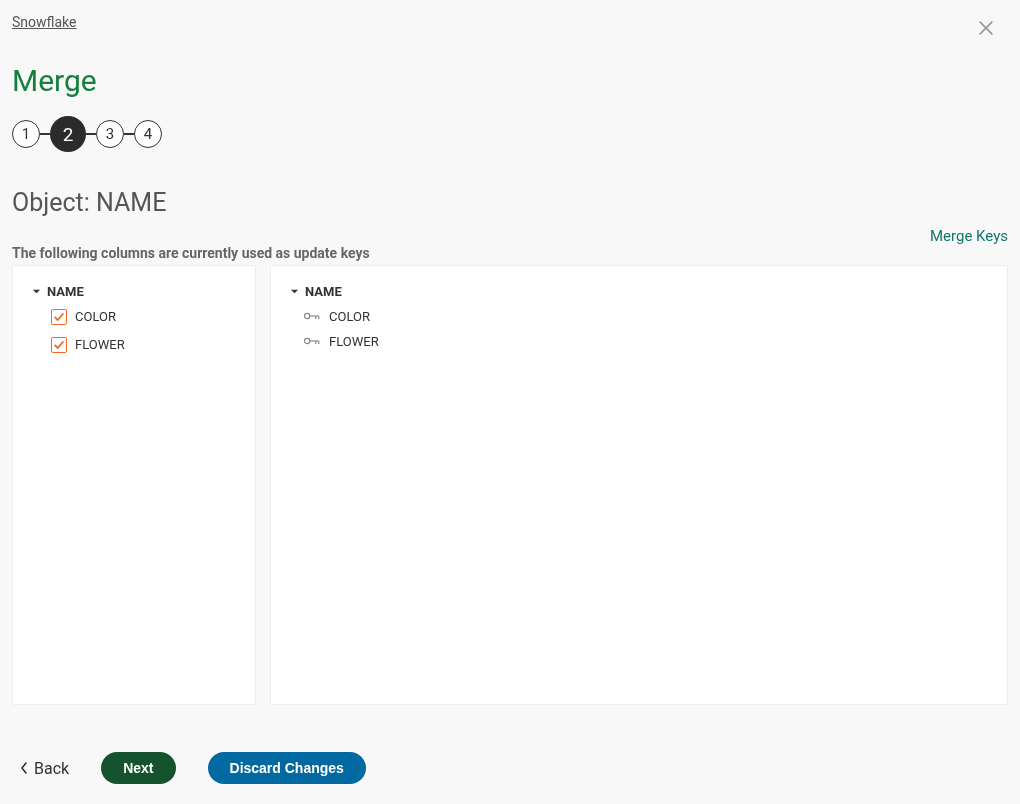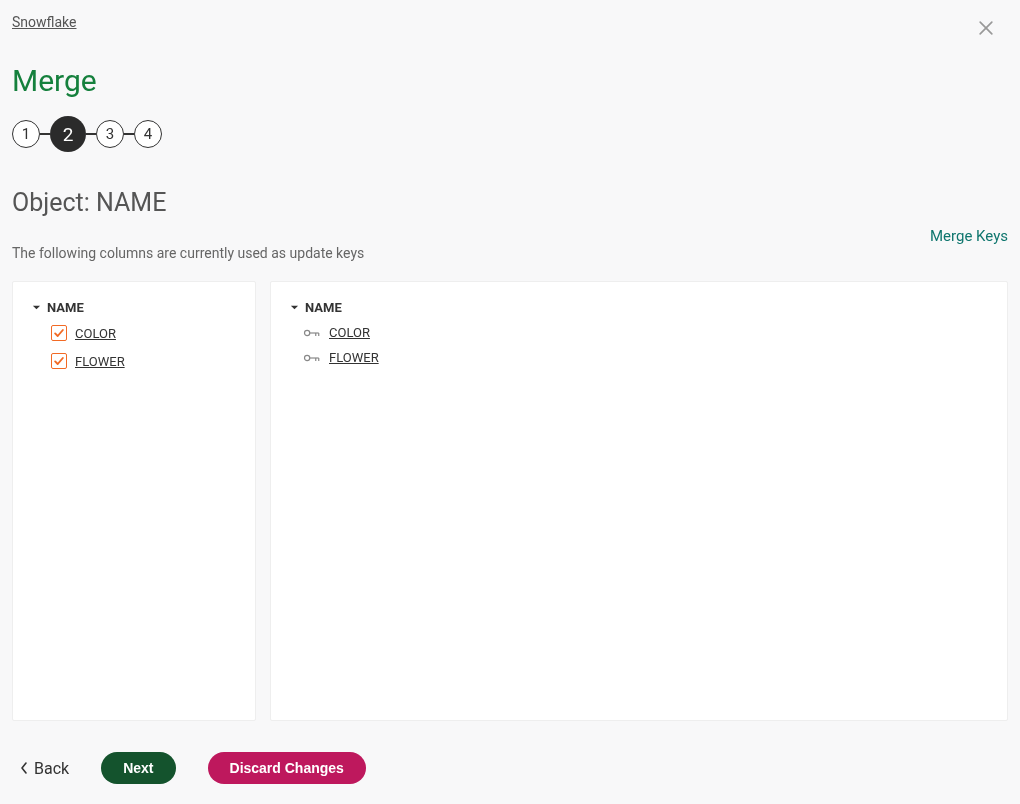--- a/index.html
+++ b/index.html
@@ -85,21 +85,22 @@
     }
     .section-label {
       font-size: 15px;
       color: #0f766e;
       margin-bottom: 0;
       text-align: right;
     }
     .section-desc {
       font-size: 14px;
       color: #666;
-      margin-bottom: 20px;
+      margin-bottom: 4px;
+      font-weight: bold;
     }
     .panels {
       display: flex;
       gap: 14px;
       margin-bottom: 28px;
     }
     .panel {
       background: #fff;
       border: 1px solid #eee;
       border-radius: 2px;
@@ -129,27 +130,25 @@
       display: inline-flex;
       align-items: center;
       justify-content: center;
     }
     .chevron-icon svg {
       width: 9px;
       height: 9px;
     }
     .tree-item {
       display: flex;
-      align-items: center;
       gap: 8px;
       padding-left: 20px;
       margin-bottom: 12px;
       font-size: 13px;
       color: #333;
-      text-decoration: underline;
     }
     .checkbox {
       width: 16px;
       height: 16px;
       border: 1.5px solid #f26a25;
       border-radius: 2px;
       display: inline-flex;
       align-items: center;
       justify-content: center;
       cursor: pointer;
@@ -204,21 +203,21 @@
       padding: 8px 22px;
       font-size: 14px;
       font-weight: 600;
       cursor: pointer;
       color: #fff;
     }
     .btn-primary {
       background: #14532d;
     }
     .btn-secondary {
-      background: #be185d;
+      background: #0369a1;
     }
   </style>
 </head>
 <body>
 
 <div class="container">
   <span class="breadcrumb">Snowflake</span>
 
   <div class="close-x">
     <svg viewBox="0 0 24 24" fill="none" stroke="currentColor" stroke-width="2" stroke-linecap="round">

